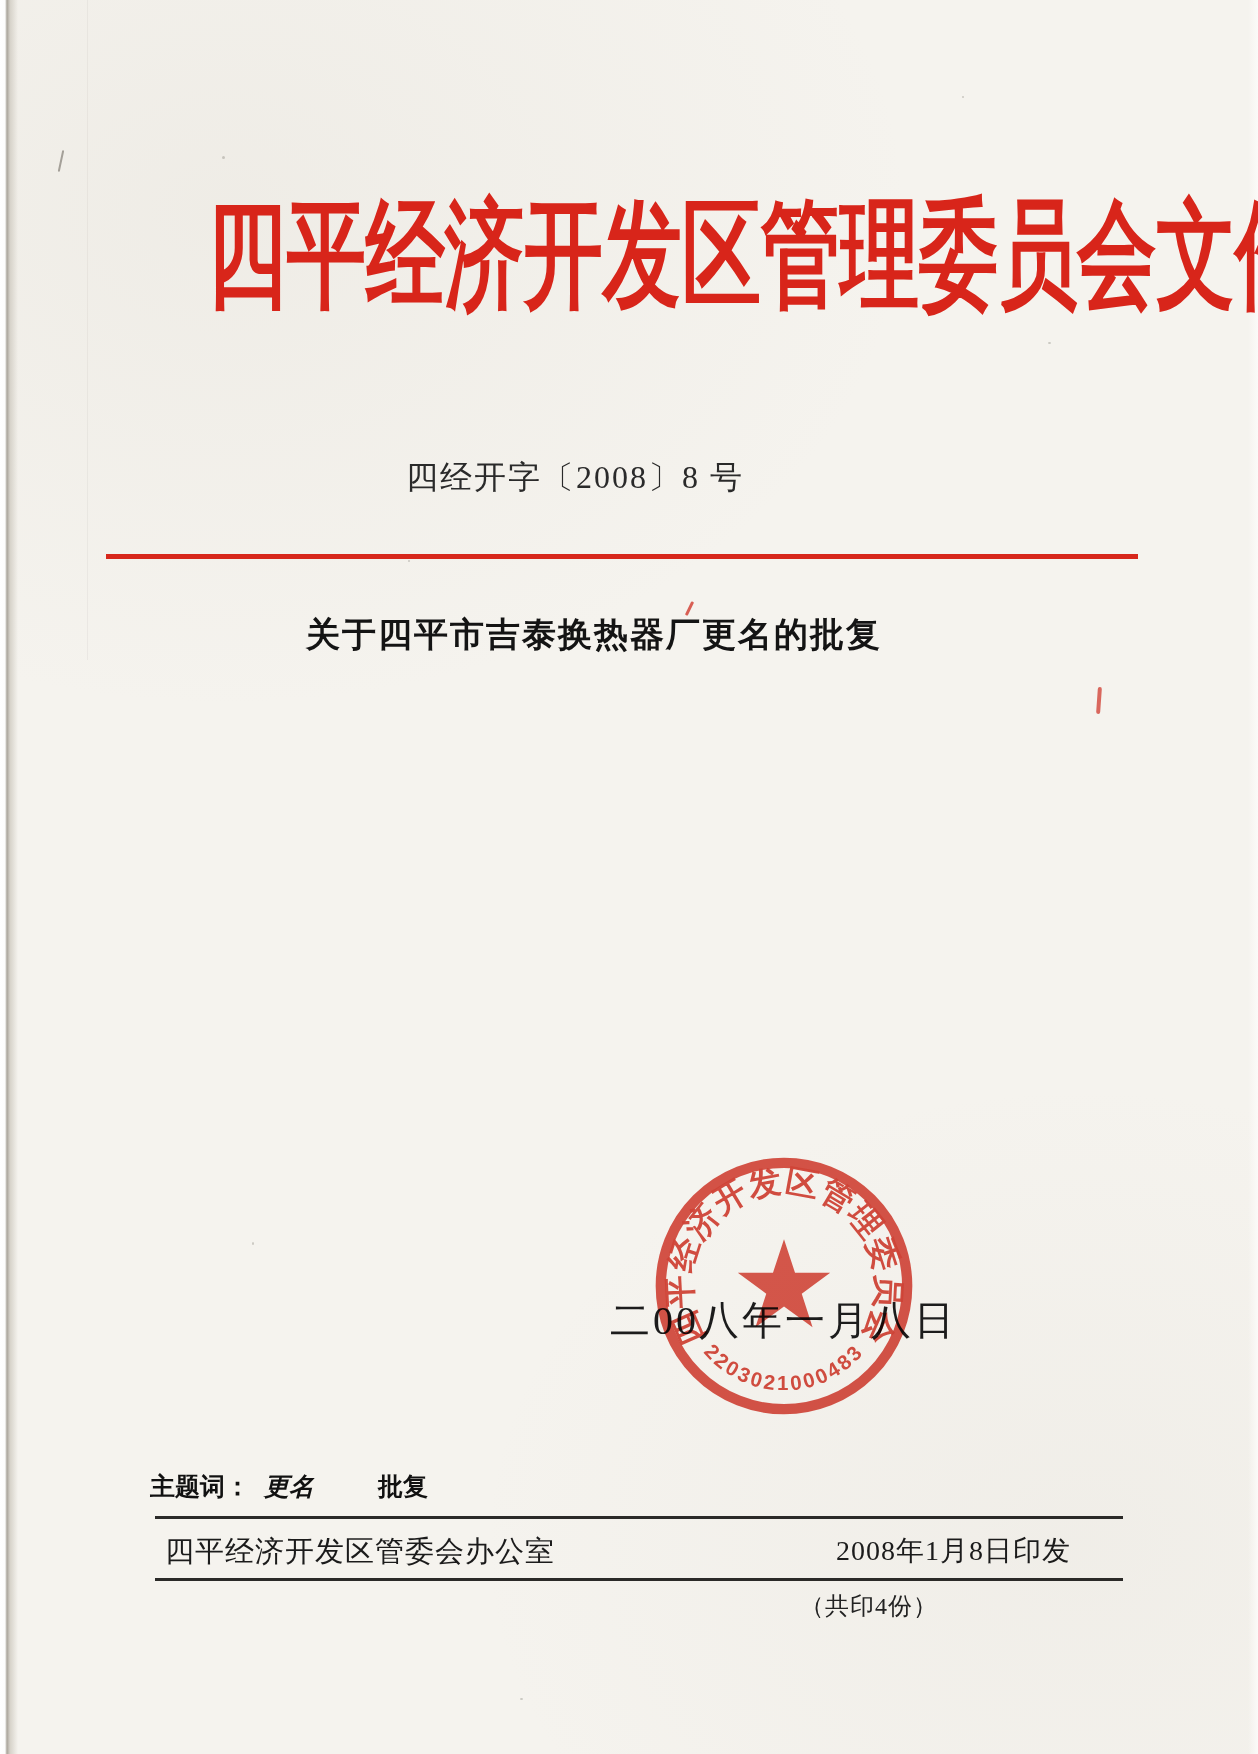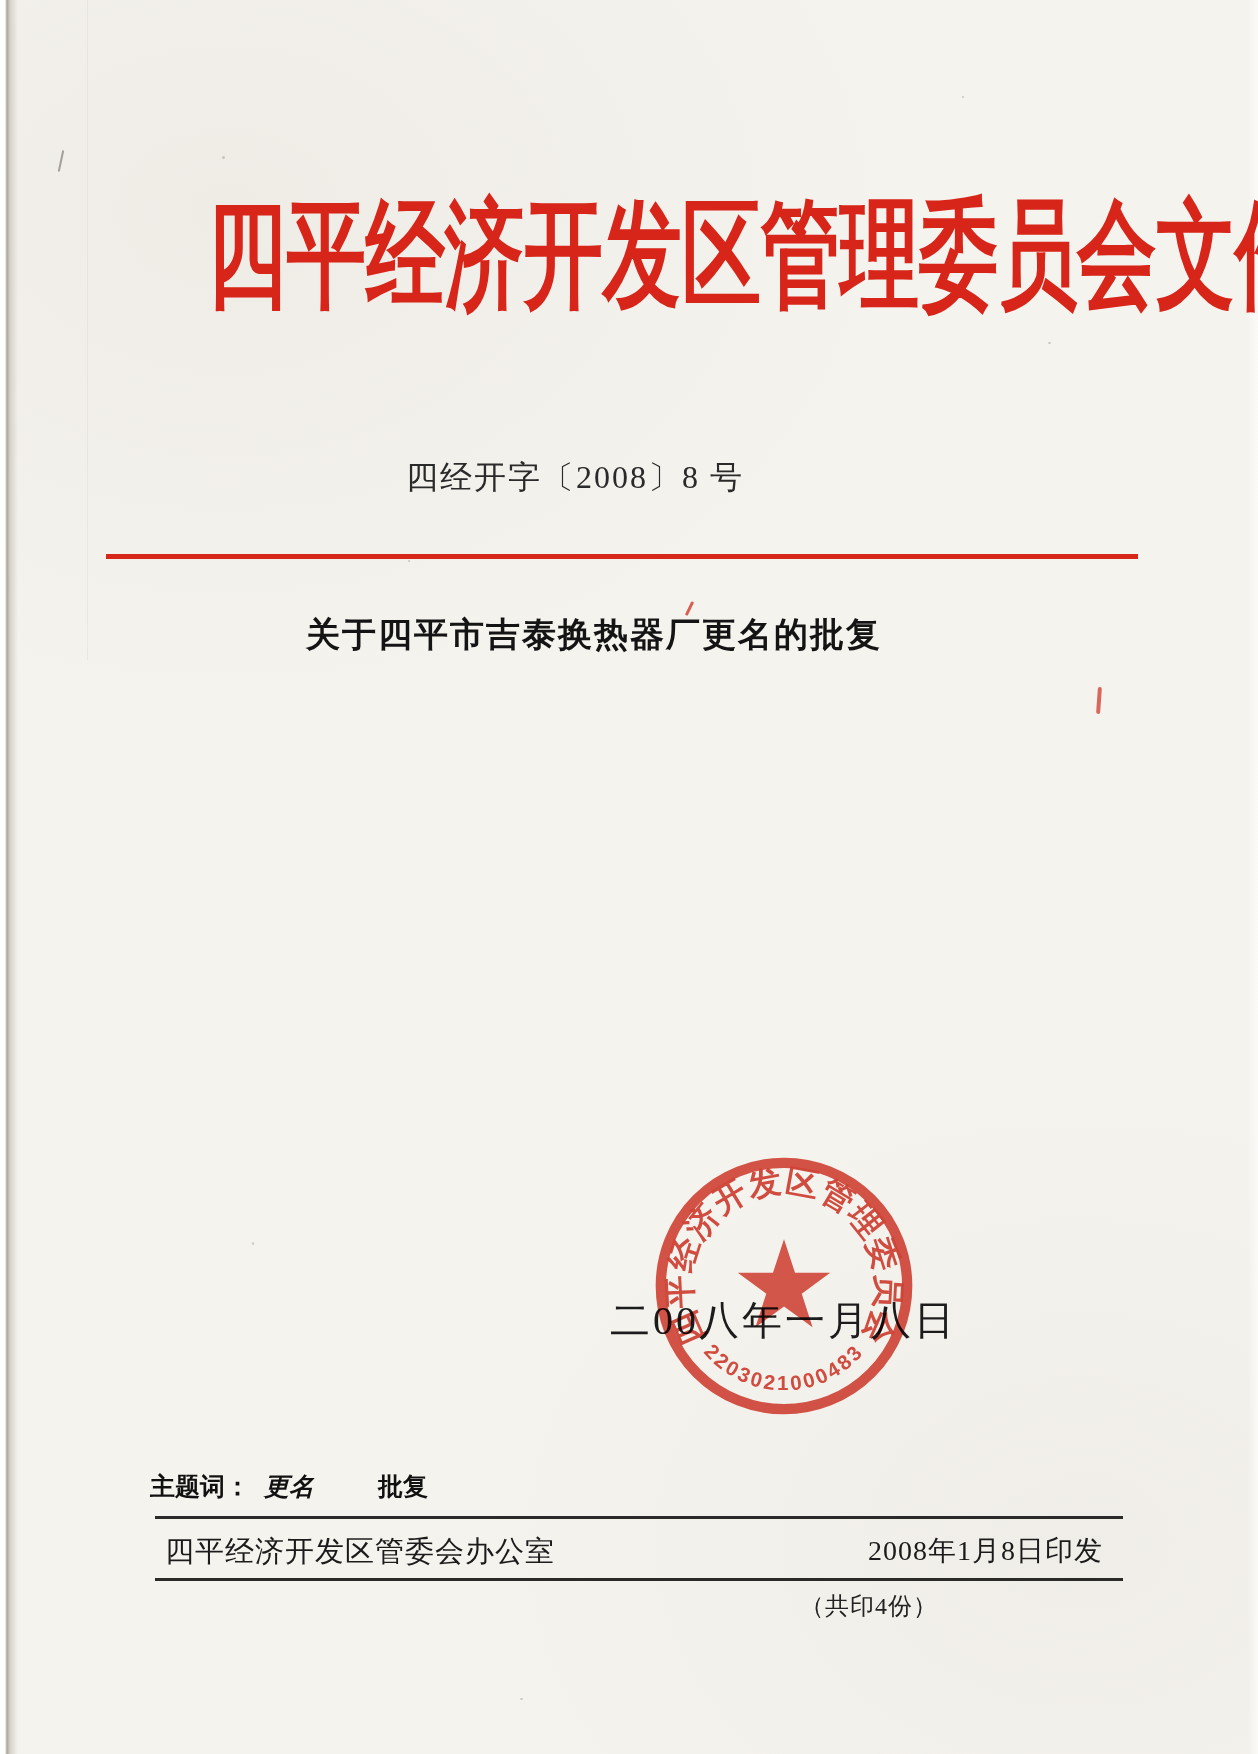--- a/index.html
+++ b/index.html
@@ -88,21 +88,21 @@
   .subject-row .kw1{margin-left:14px;font-style:italic;}
   .subject-row .kw2{margin-left:64px;}
   .footer-rule{position:absolute;left:155px;width:968px;height:3px;background:#2b2a28;}
   .rule-1{top:1516px;}
   .rule-2{top:1578px;}
   .issuer{
     position:absolute;left:165px;top:1532px;font-size:29px;color:#1b1b1b;
     letter-spacing:1px;white-space:nowrap;
   }
   .print-date{
-    position:absolute;left:868px;top:1532px;font-size:28px;color:#1b1b1b;
+    position:absolute;left:836px;top:1532px;font-size:28px;color:#1b1b1b;
     letter-spacing:1px;white-space:nowrap;font-family:Liberation Serif, serif;
   }
   .copies-note{
     position:absolute;left:800px;top:1590px;font-size:24px;color:#222;
     letter-spacing:1px;white-space:nowrap;
   }
 </style>
 </head>
 <body>
 

